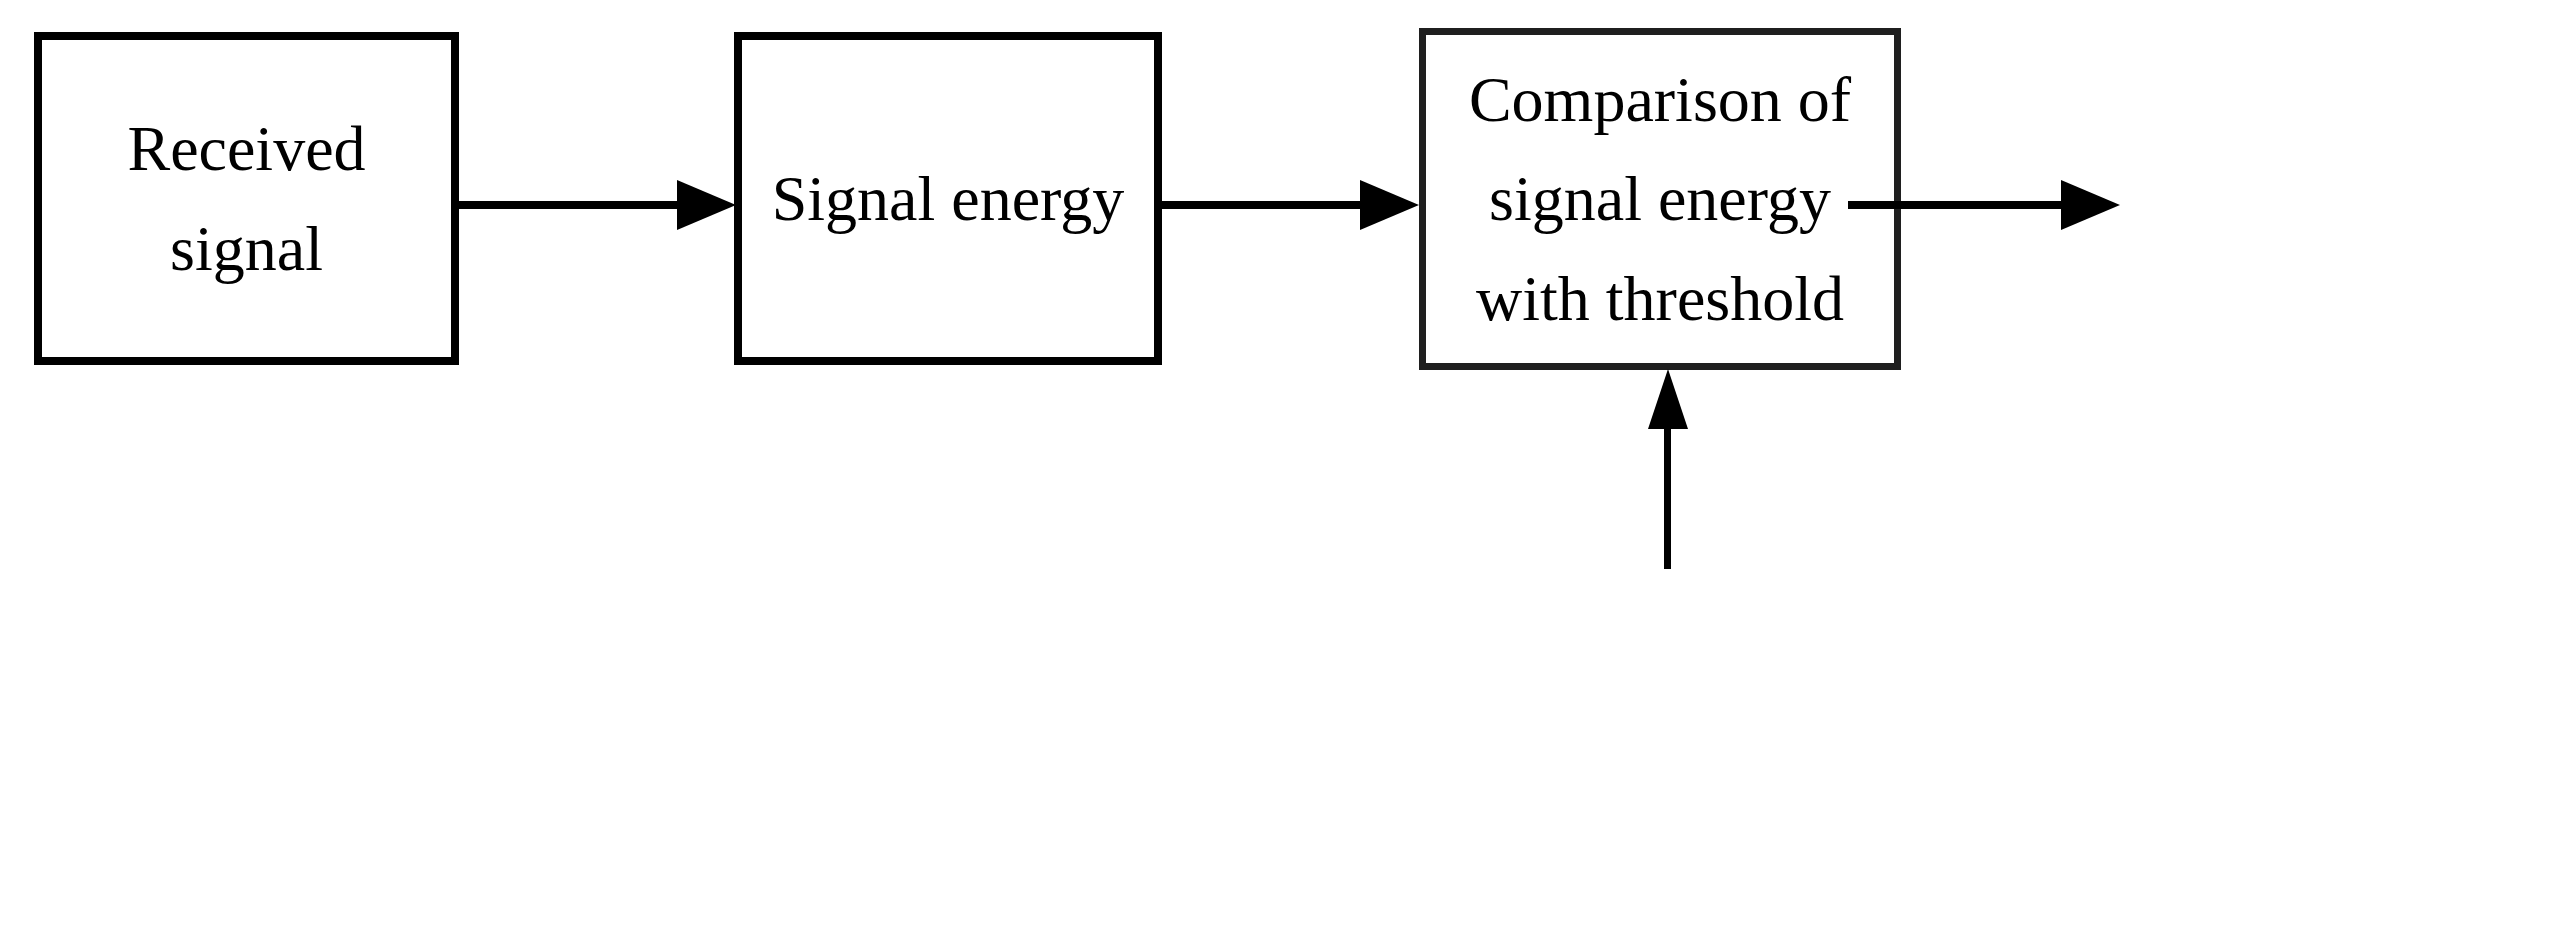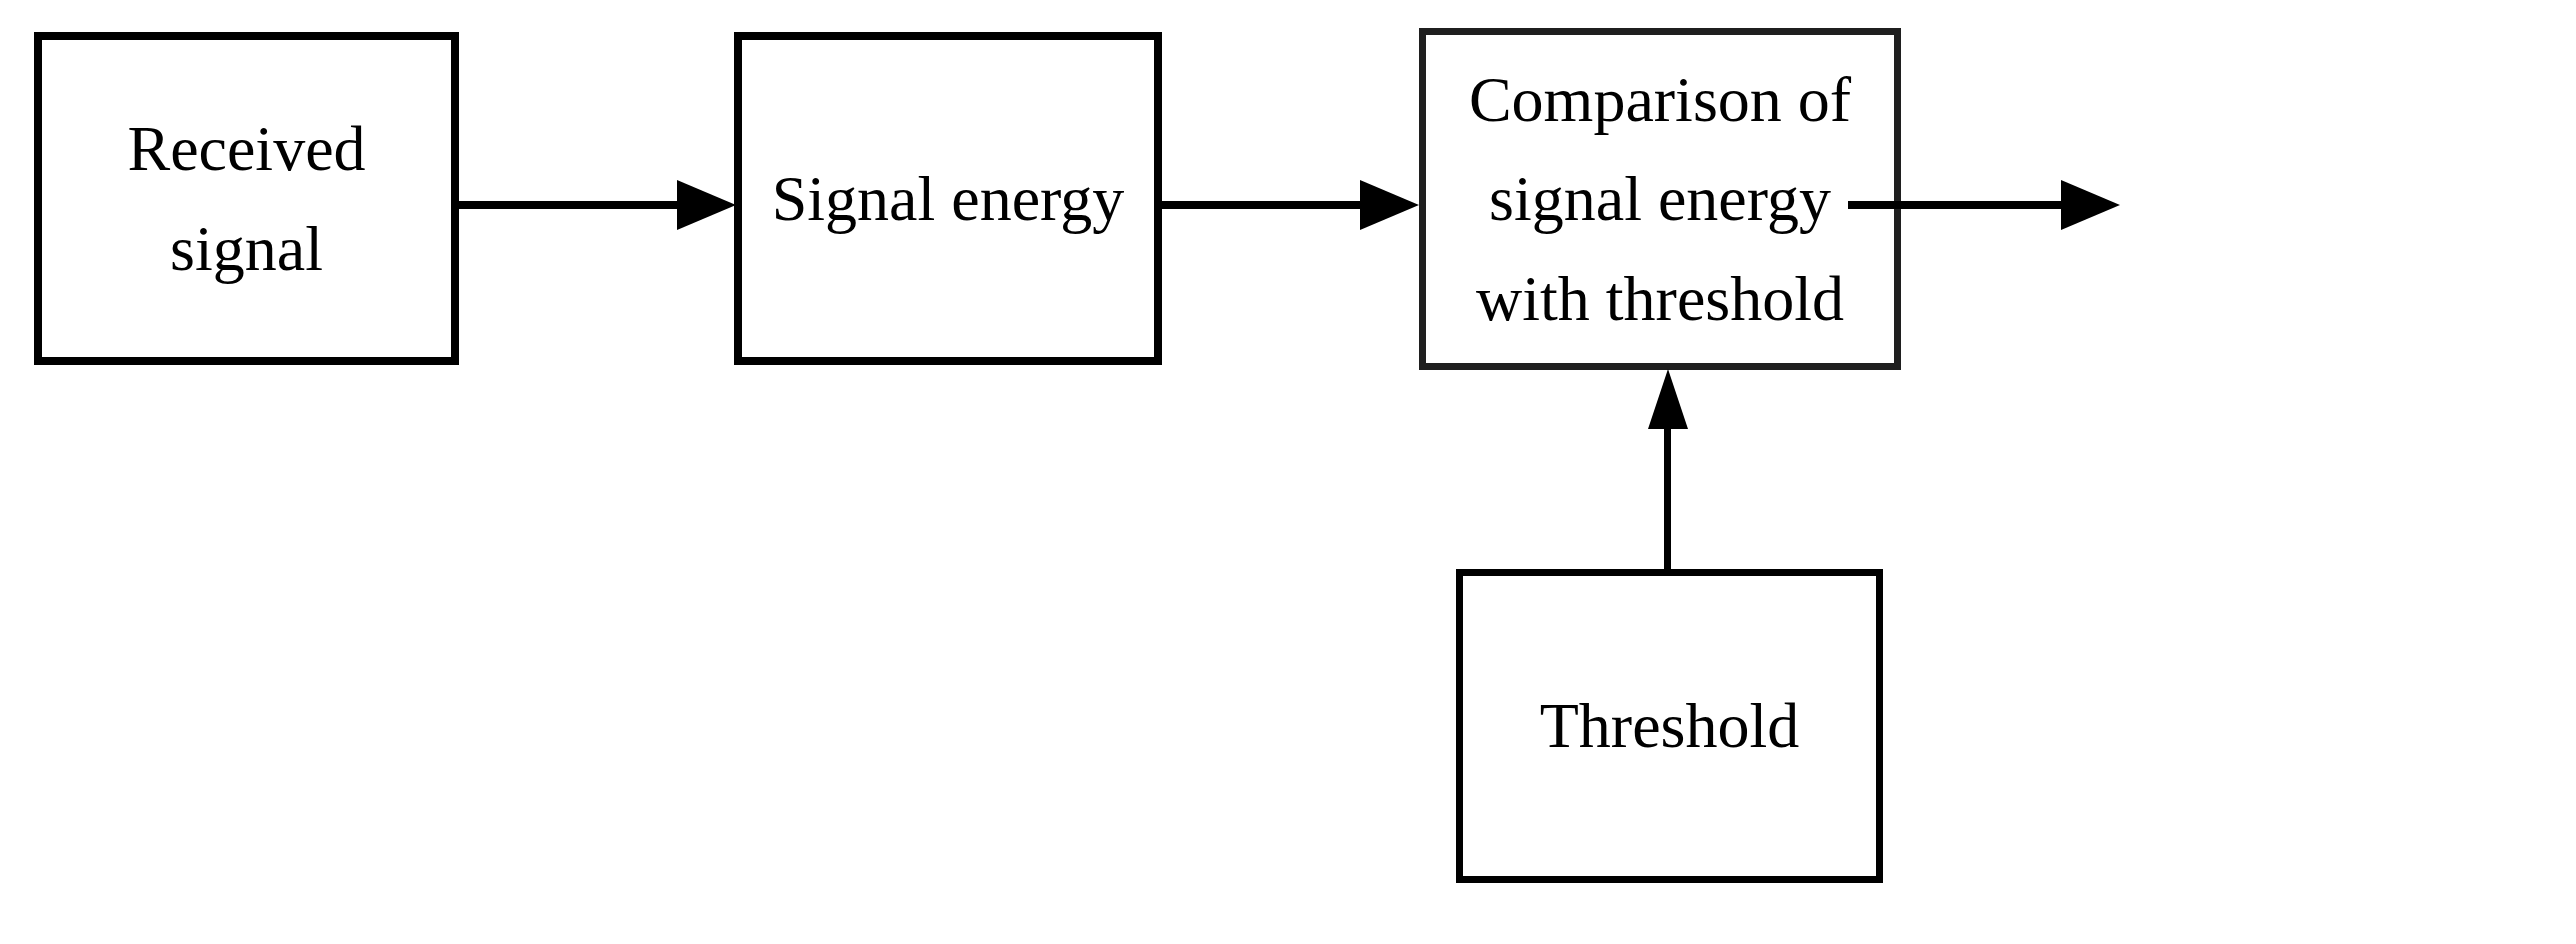--- a/index.html
+++ b/index.html
@@ -95,23 +95,20 @@
     <span class="label">Signal energy</span>
   </div>
 
   <div class="box box--compare">
     <span class="label">Comparison of
 signal energy
 with threshold</span>
   </div>
 
 
-  <div class="box box--threshold">
-    <span class="label">Threshold</span>
-  </div>
 
   <div class="shaft-h shaft-h--a1"></div>
   <div class="head-right head-right--a1"></div>
 
   <div class="shaft-h shaft-h--a2"></div>
   <div class="head-right head-right--a2"></div>
 
   <div class="shaft-h shaft-h--a3"></div>
   <div class="head-right head-right--a3"></div>
 

